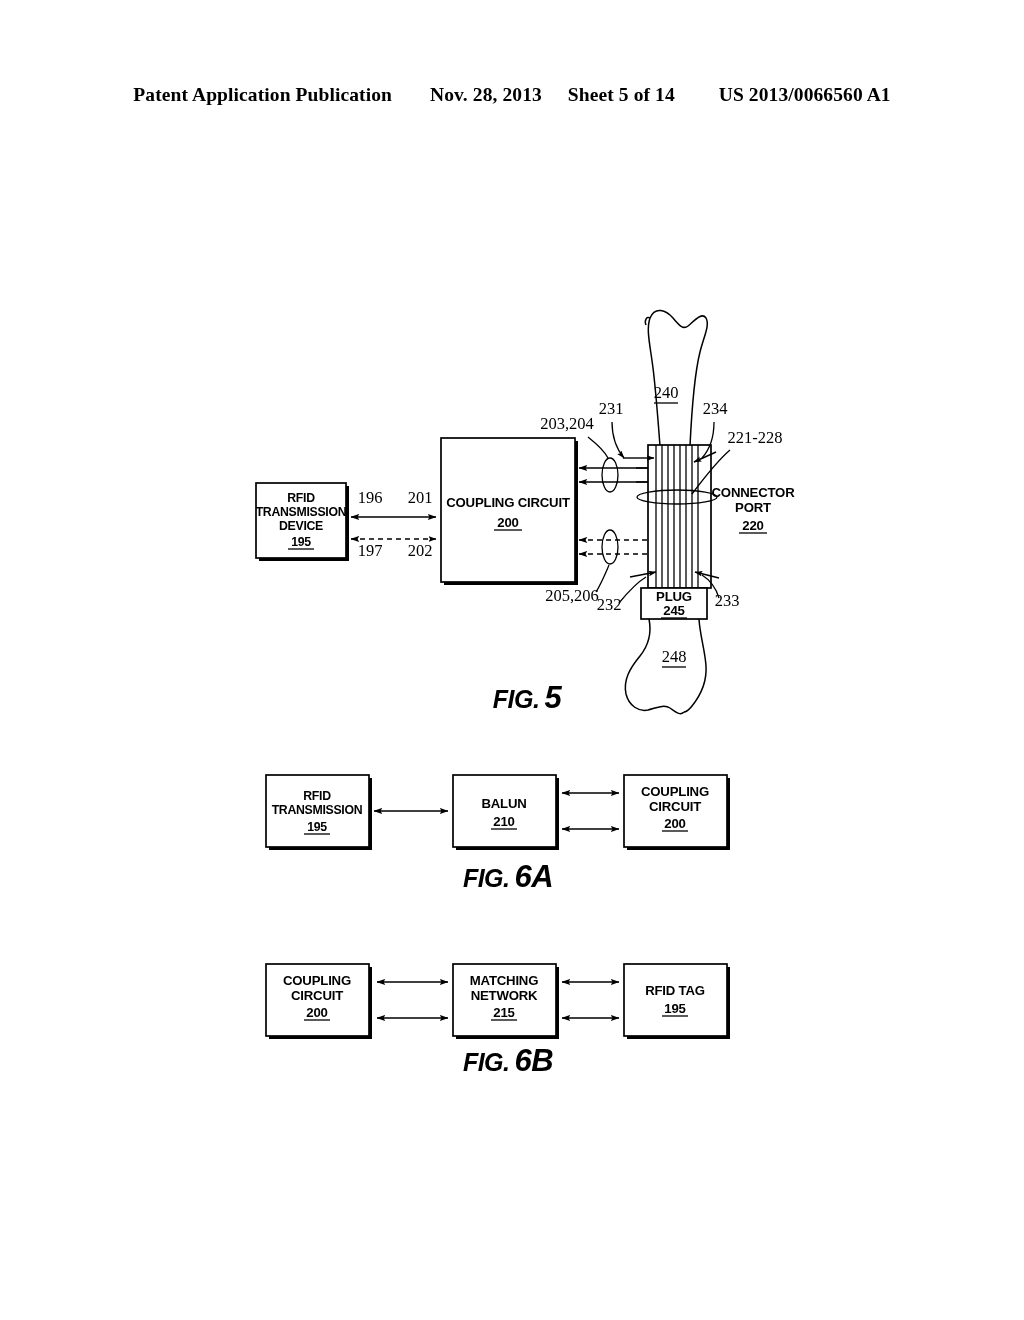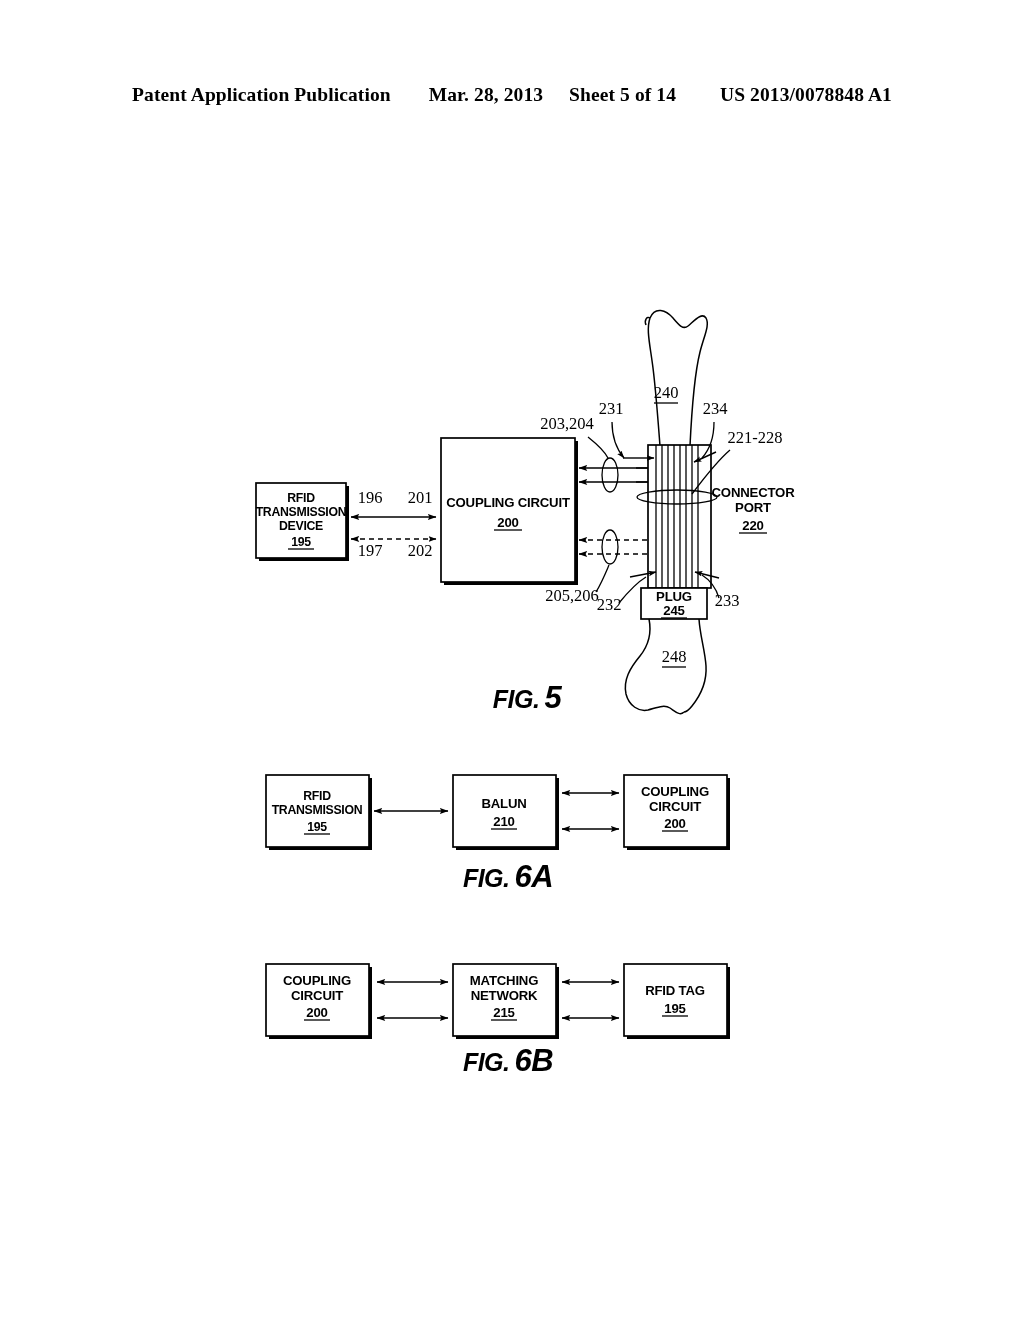--- a/index.html
+++ b/index.html
@@ -99,23 +99,23 @@
   .wire-dash { fill: none; stroke: #000; stroke-width: 1.4; stroke-dasharray: 5 4; }
   .cable { fill: none; stroke: #000; stroke-width: 1.5; }
   .ell { fill: none; stroke: #000; stroke-width: 1.3; }
   .pin { fill: none; stroke: #000; stroke-width: 1.3; }
 </style>
 </head>
 <body>
 
 <div id="page-header">
   <span class="h-pub">Patent Application Publication</span>
-  <span class="h-date">Mar. 28, 2013</span>
+  <span class="h-date">Nov. 28, 2013</span>
   <span class="h-sheet">Sheet 5 of 14</span>
-  <span class="h-num">US 2013/0078848 A1</span>
+  <span class="h-num">US 2013/0066560 A1</span>
 </div>
 
 <div id="drawing">
 <svg viewBox="0 0 1024 1320" xmlns="http://www.w3.org/2000/svg">
   <defs>
     <marker id="ah" markerWidth="9" markerHeight="9" refX="8.2" refY="3.1" orient="auto" markerUnits="userSpaceOnUse">
       <path d="M0,0 L8.6,3.1 L0,6.2 L1.6,3.1 Z" fill="#000"></path>
     </marker>
     <marker id="ahr" markerWidth="9" markerHeight="9" refX="0.4" refY="3.1" orient="auto" markerUnits="userSpaceOnUse">
       <path d="M8.6,0 L0,3.1 L8.6,6.2 L7.0,3.1 Z" fill="#000"></path>

